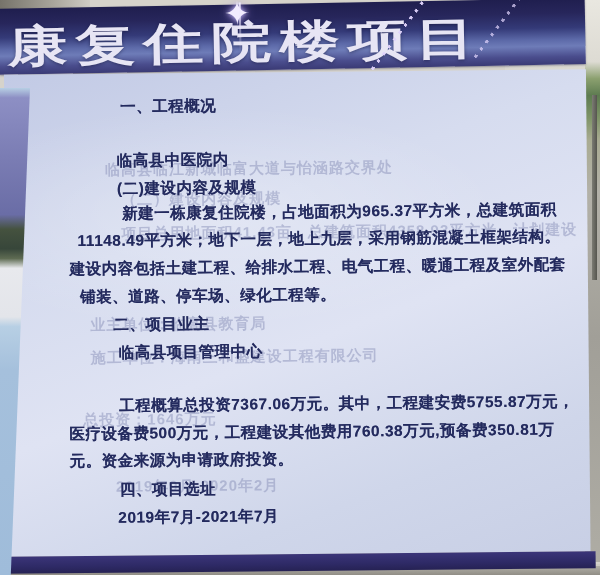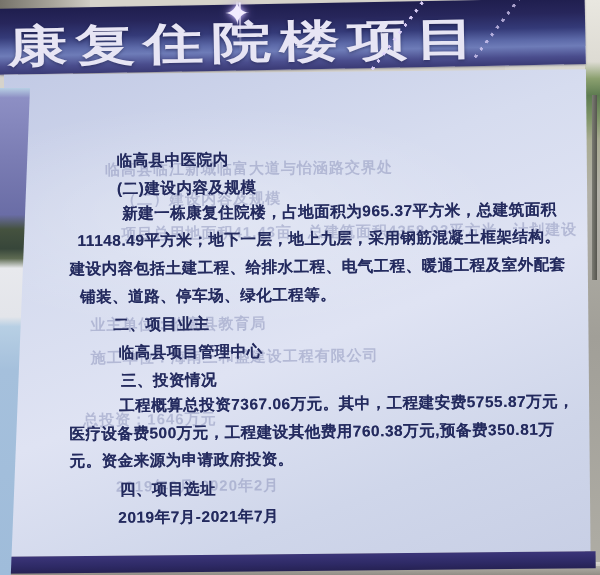--- a/index.html
+++ b/index.html
@@ -124,29 +124,29 @@
     <div class="board">
 
       <div class="gl" style="top:87px;left:100px">临高县临江新城临富大道与怡涵路交界处</div>
       <div class="gl" style="top:117px;left:116px">（二）建设内容及规模</div>
       <div class="gl" style="top:151px;left:116px">项目总用地面积41.43亩，总建筑面积4358.93平方米，计划建设</div>
       <div class="gl" style="top:242px;left:84px">业主单位：临高县教育局</div>
       <div class="gl" style="top:275px;left:84px">施工单位：海南三和盛建设工程有限公司</div>
       <div class="gl" style="top:337px;left:76px">总投资：1646万元</div>
       <div class="gl" style="top:404px;left:108px">2019年9月-2020年2月</div>
 
+      <div class="bl" style="top:23px;left:116px">一、工程概况</div>
       <div class="bl" style="top:77px;left:112px">临高县中医院内</div>
       <div class="bl" style="top:105px;left:112px">(二)建设内容及规模</div>
       <div class="bl" style="top:130px;left:117px">新建一栋康复住院楼，占地面积为965.37平方米，总建筑面积</div>
       <div class="bl" style="top:157px;left:72px">11148.49平方米；地下一层，地上九层，采用钢筋混凝土框架结构。</div>
       <div class="bl" style="top:185px;left:64px">建设内容包括土建工程、给排水工程、电气工程、暖通工程及室外配套</div>
       <div class="bl" style="top:213px;left:74px">铺装、道路、停车场、绿化工程等。</div>
       <div class="bl" style="top:241px;left:107px">二、项目业主</div>
       <div class="bl" style="top:269px;left:112px">临高县项目管理中心</div>
-      <div class="bl" style="top:297px;left:114px">三、投资情况</div>
       <div class="bl" style="top:322px;left:112px">工程概算总投资7367.06万元。其中，工程建安费5755.87万元，</div>
       <div class="bl" style="top:350px;left:62px">医疗设备费500万元，工程建设其他费用760.38万元,预备费350.81万</div>
       <div class="bl" style="top:377px;left:62px">元。资金来源为申请政府投资。</div>
       <div class="bl" style="top:406px;left:112px">四、项目选址</div>
       <div class="bl" style="top:434px;left:110px">2019年7月-2021年7月</div>
     </div>
 
     <div class="bottom-strip"></div>
   </div>
 

